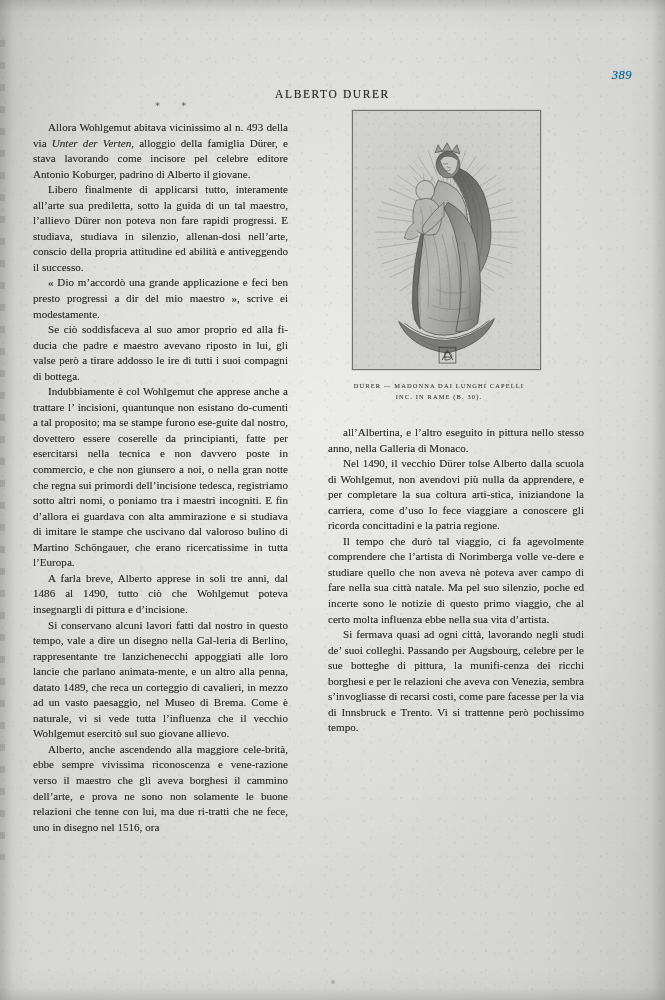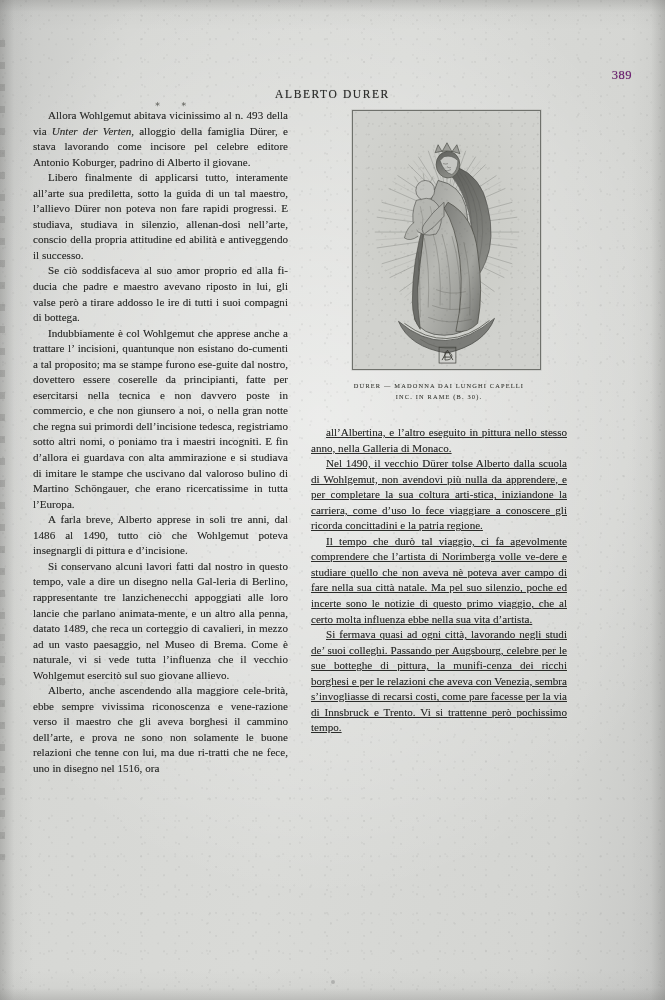--- a/index.html
+++ b/index.html
@@ -74,22 +74,23 @@
     letter-spacing: 1.6px;
     color: #2d2e2c;
     text-shadow: 0 0 .7px rgba(45,46,44,.55);
     margin-top: 20px;
   }
   .runhead-folio {
     position: absolute;
     right: 0;
     font-size: 12.5px;
     letter-spacing: .5px;
-    color: #701a75;
+    color: #0369a1;
     text-shadow: 0 0 .7px rgba(45,46,44,.55);
+    font-style: italic;
   }
 
   
   .ornament {
     position: absolute;
     left: 140px; top: 99px;
     width: 70px;
     text-align: center;
     font-size: 9px;
     letter-spacing: 9px;
@@ -101,22 +102,22 @@
   .col {
     position: absolute;
     font-size: 11.1px;
     line-height: 15.55px;
     text-align: justify;
     text-justify: inter-word;
     color: #2b2c2a;
     text-shadow: 0 0 .65px rgba(43,44,42,.42);
     hyphens: manual;
   }
-  .col-left  { left: 33px;  top: 108px; width: 255px; }
-  .col-right { left: 311px; top: 425px; width: 256px; text-decoration: underline; }
+  .col-left  { left: 33px;  top: 120px; width: 255px; }
+  .col-right { left: 328px; top: 425px; width: 256px; }
 
   .col p { margin: 0; text-indent: 15px; }
   .col i, .col em { font-style: italic; }
 
   
   .plate-wrap {
     position: absolute;
     left: 311px; top: 110px; width: 256px;
   }
   .plate {
@@ -173,20 +174,21 @@
   <div class="runhead">
     <span class="runhead-title">ALBERTO DURER</span>
     <span class="runhead-folio">389</span>
   </div>
 
   <div class="ornament">∗ ∗</div>
 
   <div class="col col-left">
       <p>Allora Wohlgemut abitava vicinissimo al n. 493 della via <i>Unter der Verten</i>, alloggio della famiglia Dürer, e stava lavorando come incisore pel celebre editore Antonio Koburger, padrino di Alberto il giovane.</p>
       <p>Libero finalmente di applicarsi tutto, interamente all’arte sua prediletta, sotto la guida di un tal maestro, l’allievo Dürer non poteva non fare rapidi progressi. E studiava, studiava in silenzio, allenan-dosi nell’arte, conscio della propria attitudine ed abilità e antiveggendo il successo.</p>
+      <p>« Dio m’accordò una grande applicazione e feci ben presto progressi a dir del mio maestro », scrive ei modestamente.</p>
       <p>Se ciò soddisfaceva al suo amor proprio ed alla fi-ducia che padre e maestro avevano riposto in lui, gli valse però a tirare addosso le ire di tutti i suoi compagni di bottega.</p>
       <p>Indubbiamente è col Wohlgemut che apprese anche a trattare l’ incisioni, quantunque non esistano do-cumenti a tal proposito; ma se stampe furono ese-guite dal nostro, dovettero essere coserelle da principianti, fatte per esercitarsi nella tecnica e non davvero poste in commercio, e che non giunsero a noi, o nella gran notte che regna sui primordi dell’incisione tedesca, registriamo sotto altri nomi, o poniamo tra i maestri incogniti. E fin d’allora ei guardava con alta ammirazione e si studiava di imitare le stampe che uscivano dal valoroso bulino di Martino Schöngauer, che erano ricercatissime in tutta l’Europa.</p>
       <p>A farla breve, Alberto apprese in soli tre anni, dal 1486 al 1490, tutto ciò che Wohlgemut poteva insegnargli di pittura e d’incisione.</p>
       <p>Si conservano alcuni lavori fatti dal nostro in questo tempo, vale a dire un disegno nella Gal-leria di Berlino, rappresentante tre lanzichenecchi appoggiati alle loro lancie che parlano animata-mente, e un altro alla penna, datato 1489, che reca un corteggio di cavalieri, in mezzo ad un vasto paesaggio, nel Museo di Brema. Come è naturale, vi si vede tutta l’influenza che il vecchio Wohlgemut esercitò sul suo giovane allievo.</p>
       <p>Alberto, anche ascendendo alla maggiore cele-brità, ebbe sempre vivissima riconoscenza e vene-razione verso il maestro che gli aveva borghesi il cammino dell’arte, e prova ne sono non solamente le buone relazioni che tenne con lui, ma due ri-tratti che ne fece, uno in disegno nel 1516, ora</p>
     </div>
 
   <div class="plate-wrap">
     <div class="plate">
       <svg class="plate-svg" viewBox="0 0 189 260" preserveAspectRatio="none">

